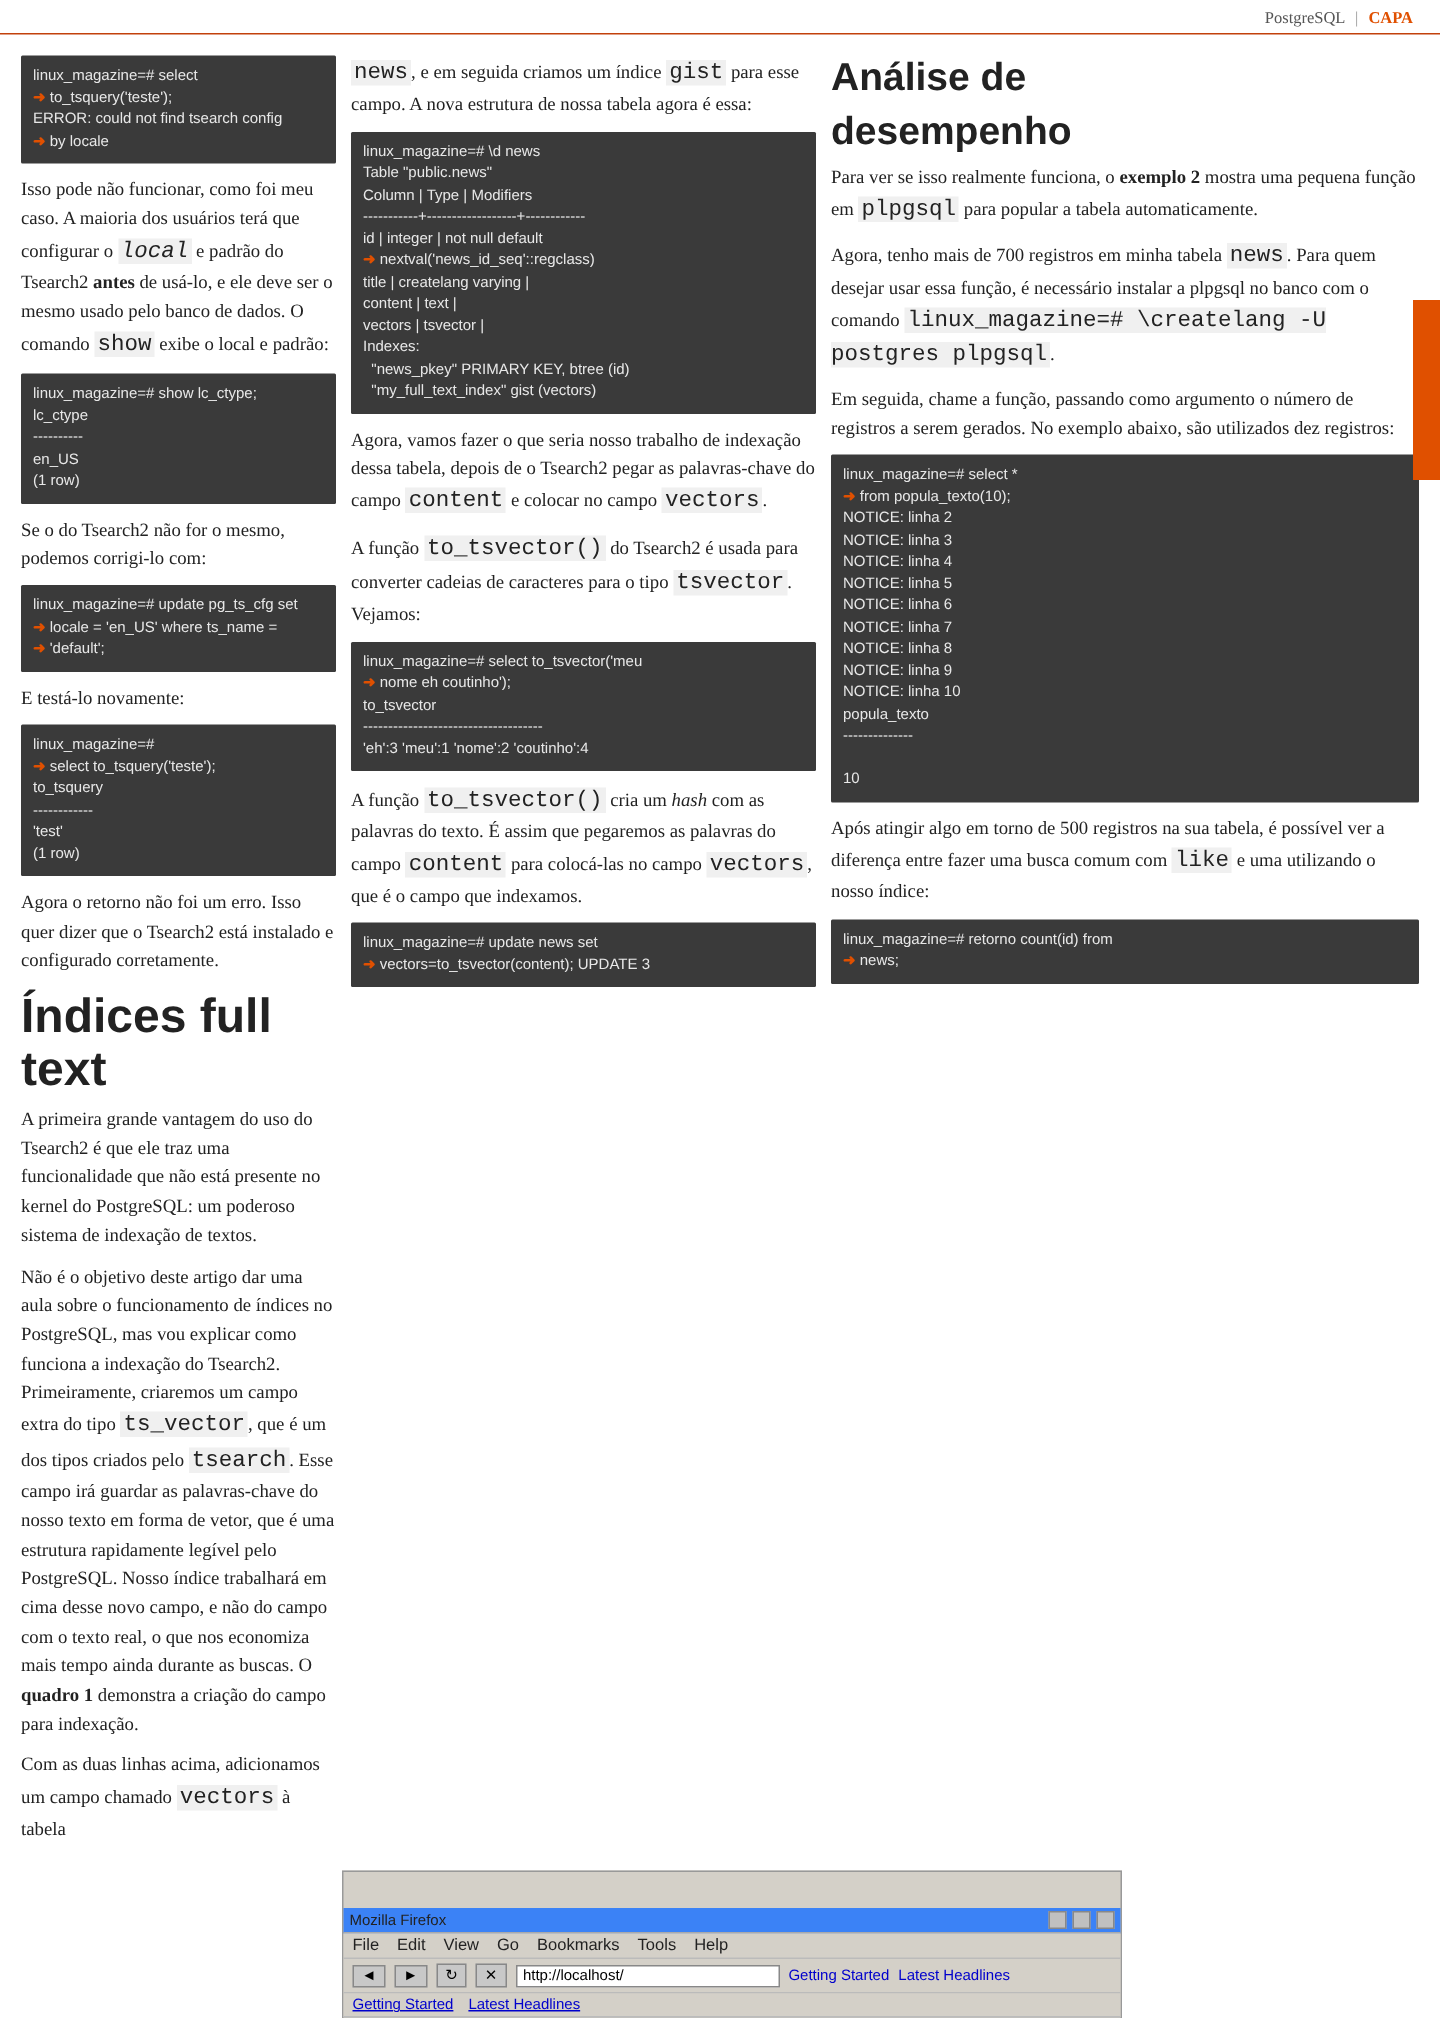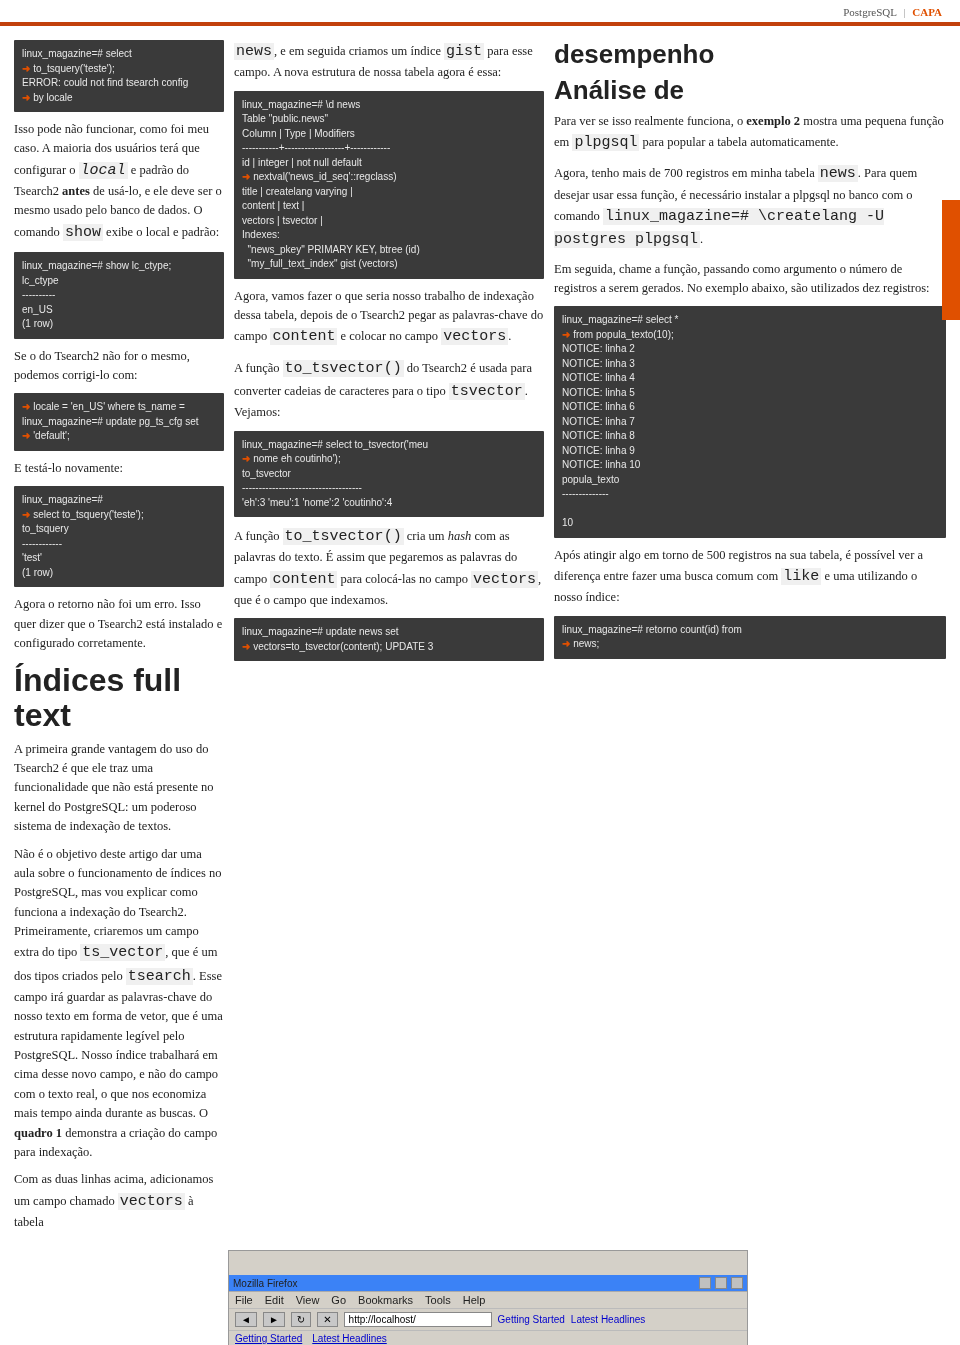--- a/index.html
+++ b/index.html
@@ -19,21 +19,21 @@
       padding: 0;
     }
     
     .header-bar {
       width: 100%;
       background: #fff;
       text-align: right;
       padding: 6px 18px 4px 0;
       font-size: 11px;
       color: #444;
-      border-bottom: 4px solid #c2410c;
+      border-bottom: 1px solid #c2410c;
     }
     .header-bar .header-title {
       font-size: 11px;
       color: #555;
     }
     .header-bar .pipe { color: #999; margin: 0 4px; }
     .header-bar .bold-title { font-weight: bold; color: #e05000; }
 
     
     .main-content {
@@ -159,21 +159,21 @@
       align-items: center;
       gap: 6px;
       border-bottom: 1px solid #bbb;
       font-size: 11px;
     }
     .browser-toolbar .url-bar {
       background: #fff;
       border: 1px solid #888;
       padding: 1px 4px;
       font-size: 10px;
-      width: 148px;
+      width: 176px;
     }
     .browser-toolbar .nav-btn {
       background: #c8c8c8;
       border: 1px solid #888;
       padding: 1px 5px;
       font-size: 10px;
       cursor: pointer;
     }
 
     
@@ -220,22 +220,22 @@
         <div>----------</div>
         <div>en_US</div>
         <div>(1 row)</div>
       </div>
 
       <div class="body-text">
         Se o do Tsearch2 não for o mesmo, podemos corrigi-lo com:
       </div>
 
       <div class="code-block">
+        <div>linux_magazine=# update pg_ts_cfg set</div>
         <div><span class="arrow">➜</span> locale = 'en_US' where ts_name =</div>
-        <div>linux_magazine=# update pg_ts_cfg set</div>
         <div><span class="arrow">➜</span> 'default';</div>
       </div>
 
       <div class="body-text">
         E testá-lo novamente:
       </div>
 
       <div class="code-block">
         <div>linux_magazine=#</div>
         <div><span class="arrow">➜</span> select to_tsquery('teste');</div>
@@ -307,22 +307,22 @@
 
       <div class="code-block">
         <div>linux_magazine=# update news set</div>
         <div><span class="arrow">➜</span> vectors=to_tsvector(content); UPDATE 3</div>
       </div>
 
     </div>
 
     <div class="col-right">
 
+      <div class="section-heading">Análise de</div>
       <div class="section-heading">desempenho</div>
-      <div class="section-heading">Análise de</div>
 
       <div class="body-text">
         Para ver se isso realmente funciona, o <strong>exemplo 2</strong> mostra uma pequena função em <span class="mono">plpgsql</span> para popular a tabela automaticamente.
       </div>
 
       <div class="body-text">
         Agora, tenho mais de 700 registros em minha tabela <span class="mono">news</span>. Para quem desejar usar essa função, é necessário instalar a plpgsql no banco com o comando <span class="mono">linux_magazine=# \createlang -U postgres plpgsql</span>.
       </div>
 
       <div class="body-text">

